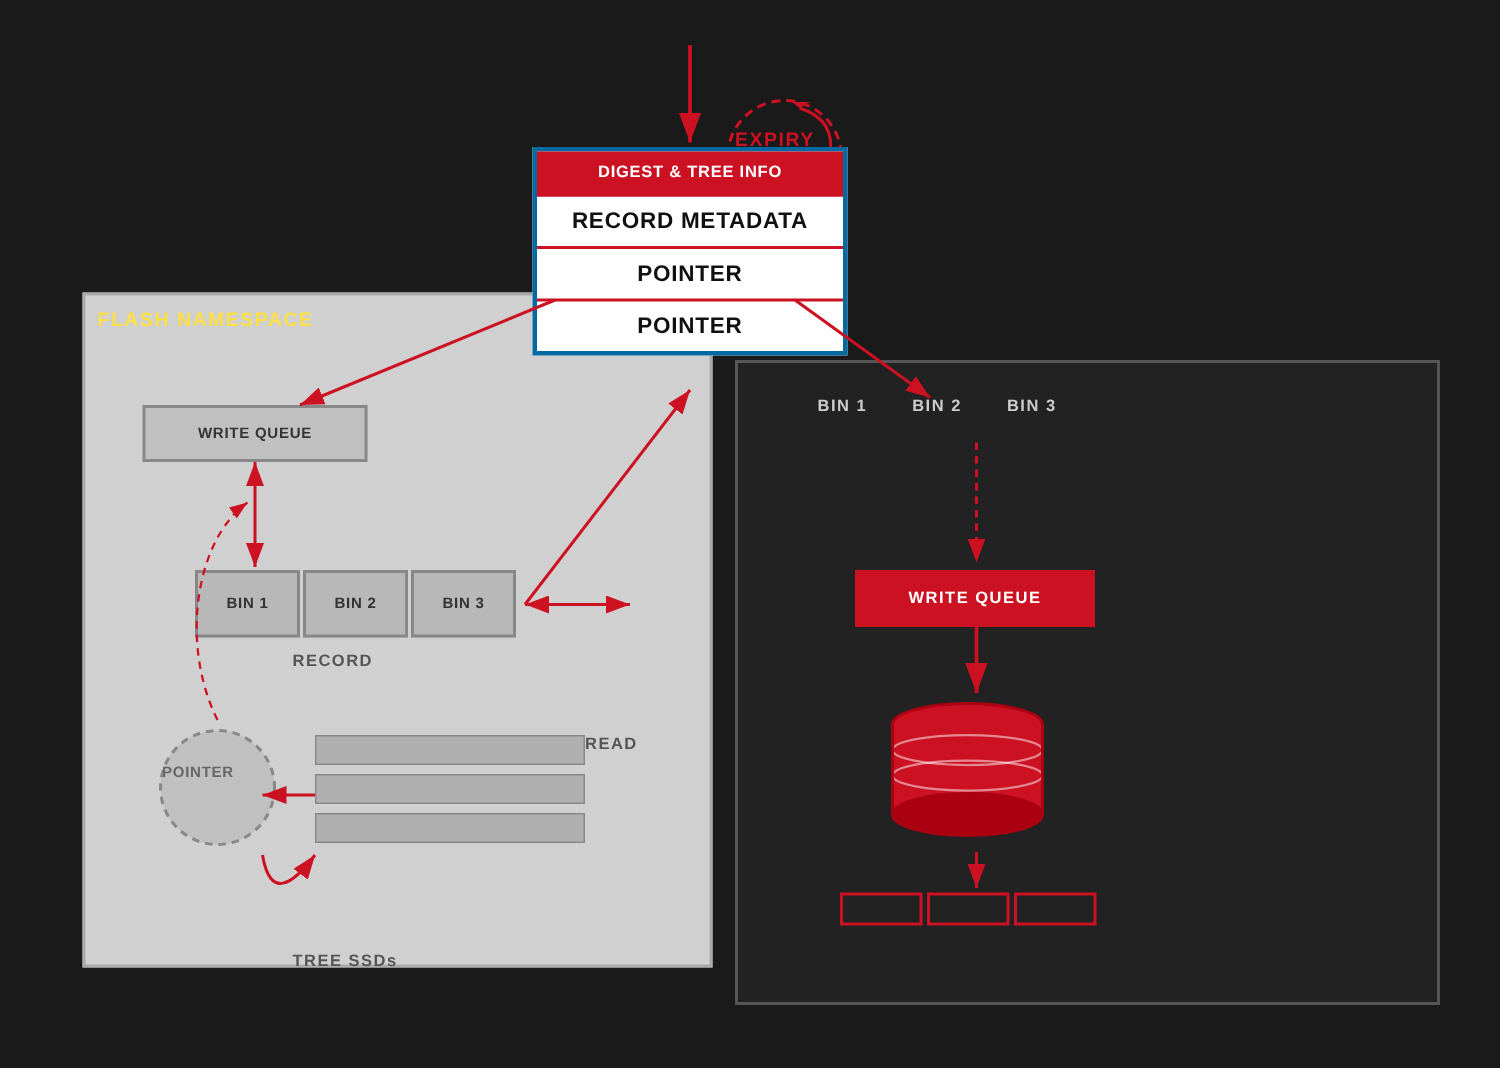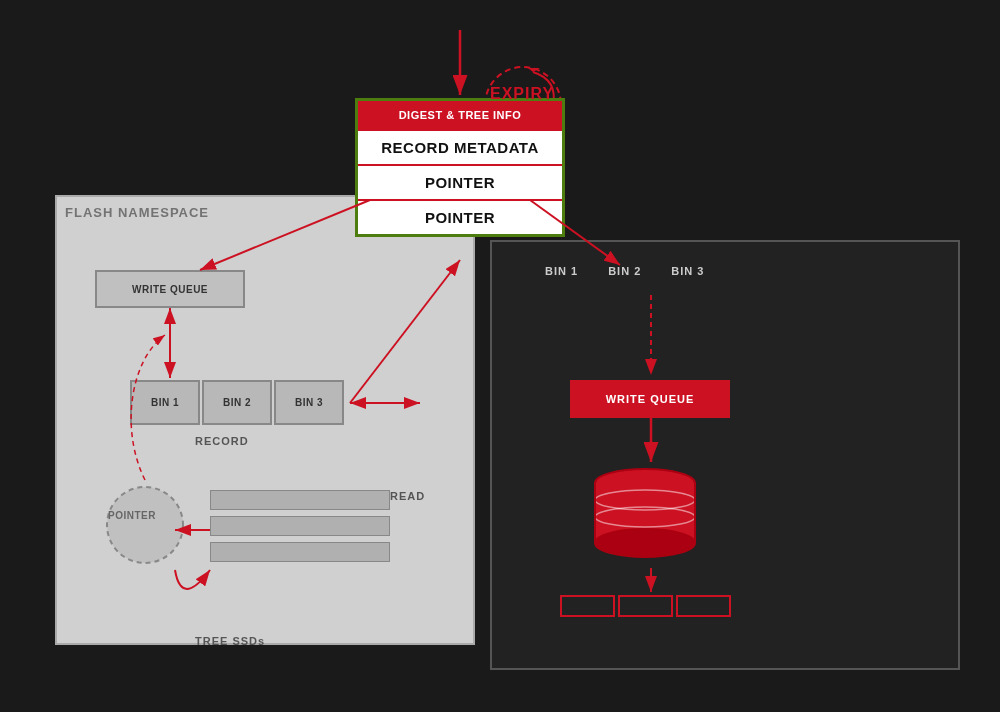--- a/index.html
+++ b/index.html
@@ -27,21 +27,21 @@
       width: 420px;
       height: 450px;
       background: #d0d0d0;
       border: 2px solid #aaa;
     }
 
     .flash-namespace-label {
       position: absolute;
       top: 205px;
       left: 65px;
-      color: #737373;
+      color: #fde047;
       font-size: 13px;
       font-weight: bold;
       letter-spacing: 1px;
     }
 
     
     .right-panel {
       position: absolute;
       top: 240px;
       left: 490px;
@@ -51,21 +51,21 @@
       border: 2px solid #555;
     }
 
     
     .record-box {
       position: absolute;
       top: 98px;
       left: 355px;
       width: 210px;
       background: #fff;
-      border: 3px solid #4d7c0f;
+      border: 3px solid #0369a1;
       z-index: 10;
     }
 
     .record-row {
       padding: 8px 12px;
       font-size: 15px;
       font-weight: bold;
       letter-spacing: 0.5px;
       text-align: center;
       border-bottom: 2px solid #cc1122;
@@ -94,21 +94,21 @@
     .expiry-circle svg {
       width: 90px;
       height: 90px;
     }
 
     .expiry-label {
       position: absolute;
       top: 85px;
       left: 490px;
       color: #cc1122;
-      font-size: 16px;
+      font-size: 13px;
       font-weight: bold;
       letter-spacing: 1px;
       z-index: 20;
     }
 
     
     .write-queue-left {
       position: absolute;
       top: 270px;
       left: 95px;

